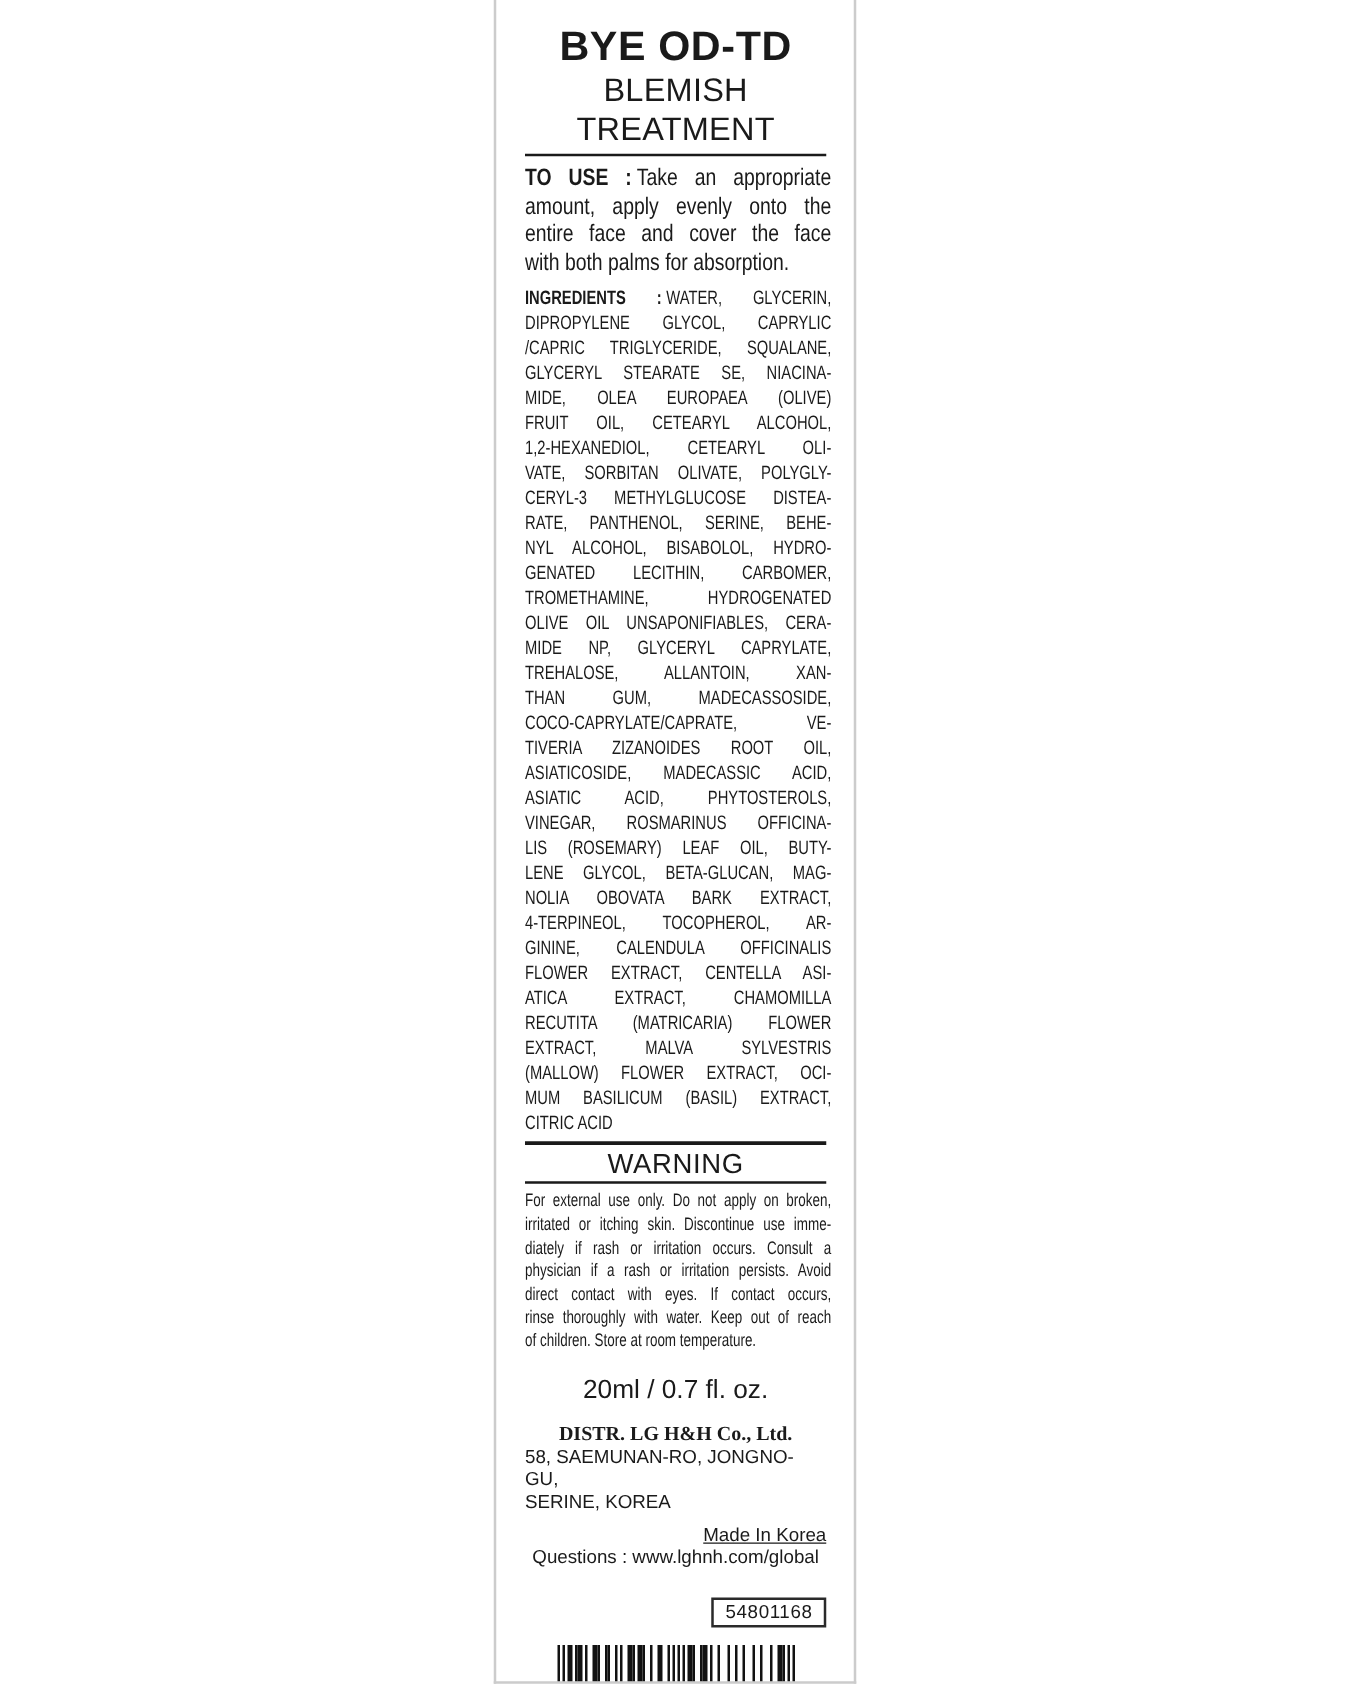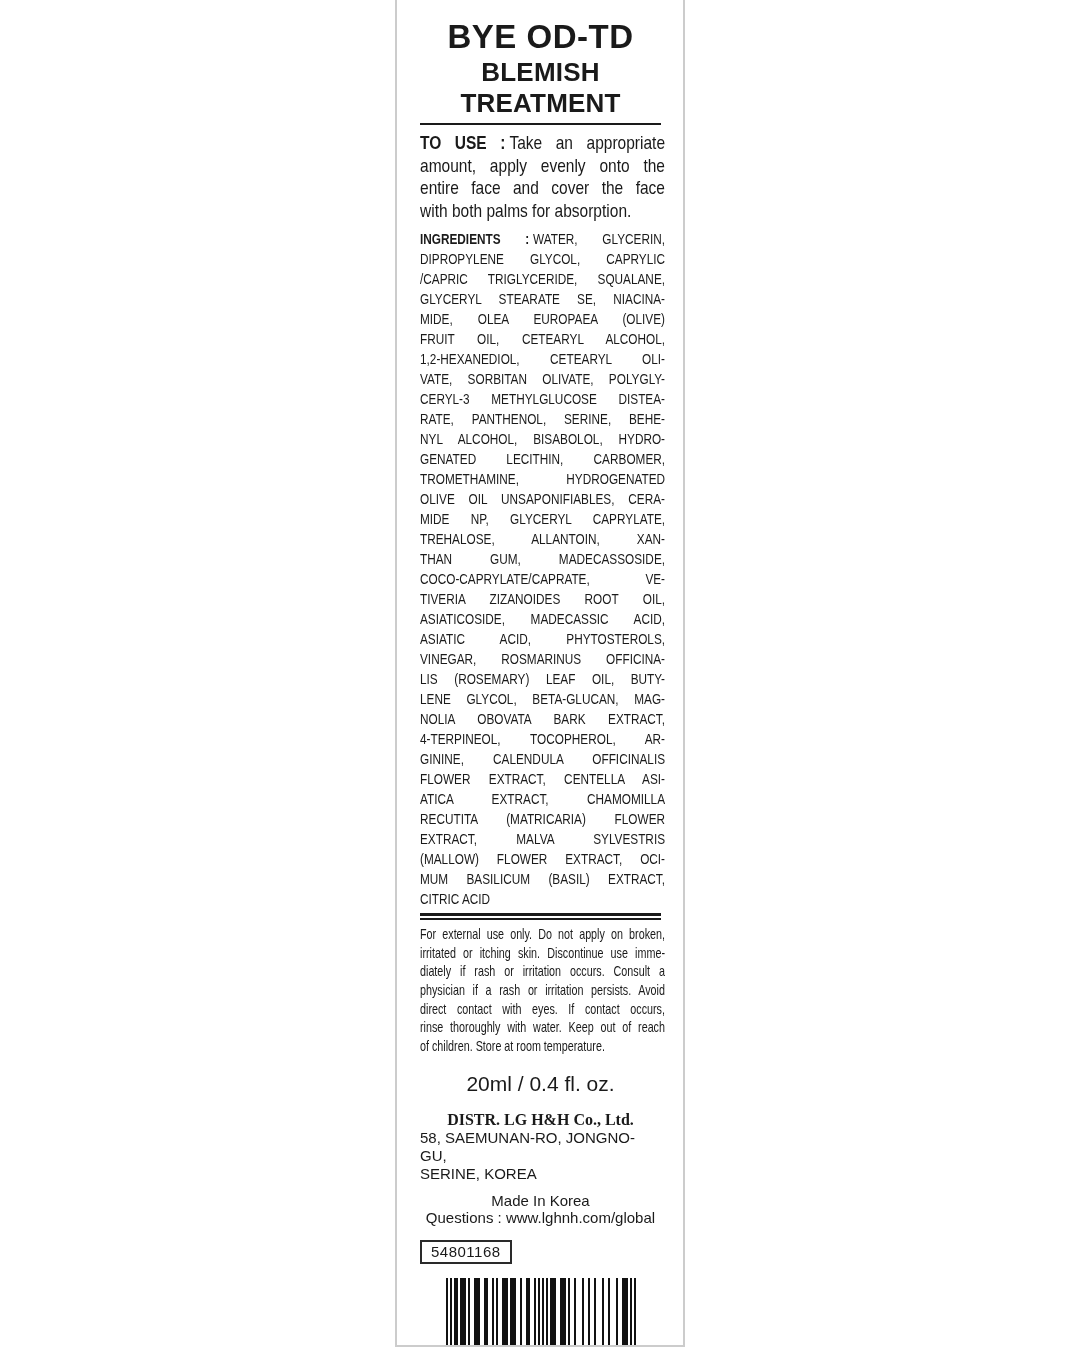--- a/index.html
+++ b/index.html
@@ -8,37 +8,37 @@
     position:relative; width:1080px; height:1350px; background:#ffffff;
     font-family:"Liberation Sans", sans-serif; color:#1a1a1a; overflow:hidden;
   }
   .label-panel {
     position:absolute; left:395px; top:0; width:290px; height:1347px;
     background:#ffffff;
     border-left:2px solid #cccccc; border-right:2px solid #cccccc; border-bottom:2px solid #cccccc;
     padding:14px 22px 0 23px; overflow:hidden;
   }
   .title { font-size:33px; font-weight:bold; text-align:center; line-height:1.05; letter-spacing:0.5px; margin-top:6px; }
-  .subtitle { font-size:26px; font-weight:bold; text-align:center; letter-spacing:0.2px; margin-top:2px; }
+  .subtitle { font-size:26px; font-weight:normal; text-align:center; letter-spacing:0.2px; margin-top:2px; }
   .rule { height:2.5px; background:#1a1a1a; margin-top:4px; }
   .condensed { transform-origin:0 0; }
   .touse-block { margin-top:7px; width:300px; transform:scaleX(0.8167); font-size:19px; line-height:22.5px; }
   .ing-block { margin-top:7px; width:322px; transform:scaleX(0.761); font-size:15.5px; line-height:20px; }
   .warn-block { margin-top:5px; width:330px; transform:scaleX(0.7424); font-size:14.5px; line-height:18.6px; }
   .line { text-align:justify; text-align-last:justify; white-space:normal; }
   .line.last { text-align-last:left; }
   .lead { font-weight:bold; margin-right:5px; }
   .warn-head { font-size:22px; text-align:center; line-height:1.15; margin-top:2px; letter-spacing:0.5px; }
   .rule.tight { margin-top:2px; }
   .size-line { margin-top:17px; font-size:21px; text-align:center; }
   .dist-name { margin-top:15px; font-size:16px; font-weight:bold; text-align:center;font-family:Liberation Serif, serif; }
   .dist-addr { font-size:15px; text-align:left; line-height:1.2; }
-  .made-line { margin-top:9px; font-size:15px; text-align:center; }
+  .made-line { margin-top:9px; font-size:15px; text-align:right;text-decoration:underline; }
   .questions-line { font-size:15px; text-align:center; }
-  .codebox-row { margin-top:14px; text-align:left; }
+  .codebox-row { margin-top:24px; text-align:right; }
   .codebox { display:inline-block; border:2px solid #2a2a2a; padding:1px 9px 2px; font-size:15px; letter-spacing:0.5px; }
   .barcode-row { margin-top:14px; display:flex; justify-content:center; }
   .bc { position:relative; width:190px; height:118px; }
   .bars { display:flex; align-items:flex-start; height:100px; }
   .bcm { width:2px; height:85px; background:transparent; }
   .bcm.on { background:#111111; }
   .bcm.guard { height:100px; }
 </style>
 </head>
 <body>
@@ -92,35 +92,36 @@
           <div class="line">ATICA EXTRACT, CHAMOMILLA</div>
           <div class="line">RECUTITA (MATRICARIA) FLOWER</div>
           <div class="line">EXTRACT, MALVA SYLVESTRIS</div>
           <div class="line">(MALLOW) FLOWER EXTRACT, OCI-</div>
           <div class="line">MUM BASILICUM (BASIL) EXTRACT,</div>
           <div class="line last">CITRIC ACID</div>
         </div>
     </div>
 
     <div class="rule"></div>
+    <div class="warn-head">WARNING</div>
     <div class="rule tight"></div>
 
     <div class="warn-block condensed">
       <div>
           <div class="line">For external use only. Do not apply on broken,</div>
           <div class="line">irritated or itching skin. Discontinue use imme-</div>
           <div class="line">diately if rash or irritation occurs. Consult a</div>
           <div class="line">physician if a rash or irritation persists. Avoid</div>
           <div class="line">direct contact with eyes. If contact occurs,</div>
           <div class="line">rinse thoroughly with water. Keep out of reach</div>
           <div class="line last">of children. Store at room temperature.</div>
         </div>
     </div>
 
-    <div class="size-line">20ml / 0.4 fl. oz.</div>
+    <div class="size-line">20ml / 0.7 fl. oz.</div>
 
     <div class="dist-name">DISTR. LG H&amp;H Co., Ltd.</div>
     <div class="dist-addr">58, SAEMUNAN-RO, JONGNO-GU,</div>
     <div class="dist-addr">SERINE, KOREA</div>
     <div class="made-line">Made In Korea</div>
     <div class="questions-line">Questions : www.lghnh.com/global</div>
 
     <div class="codebox-row">
       <span class="codebox">54801168</span>
     </div>

